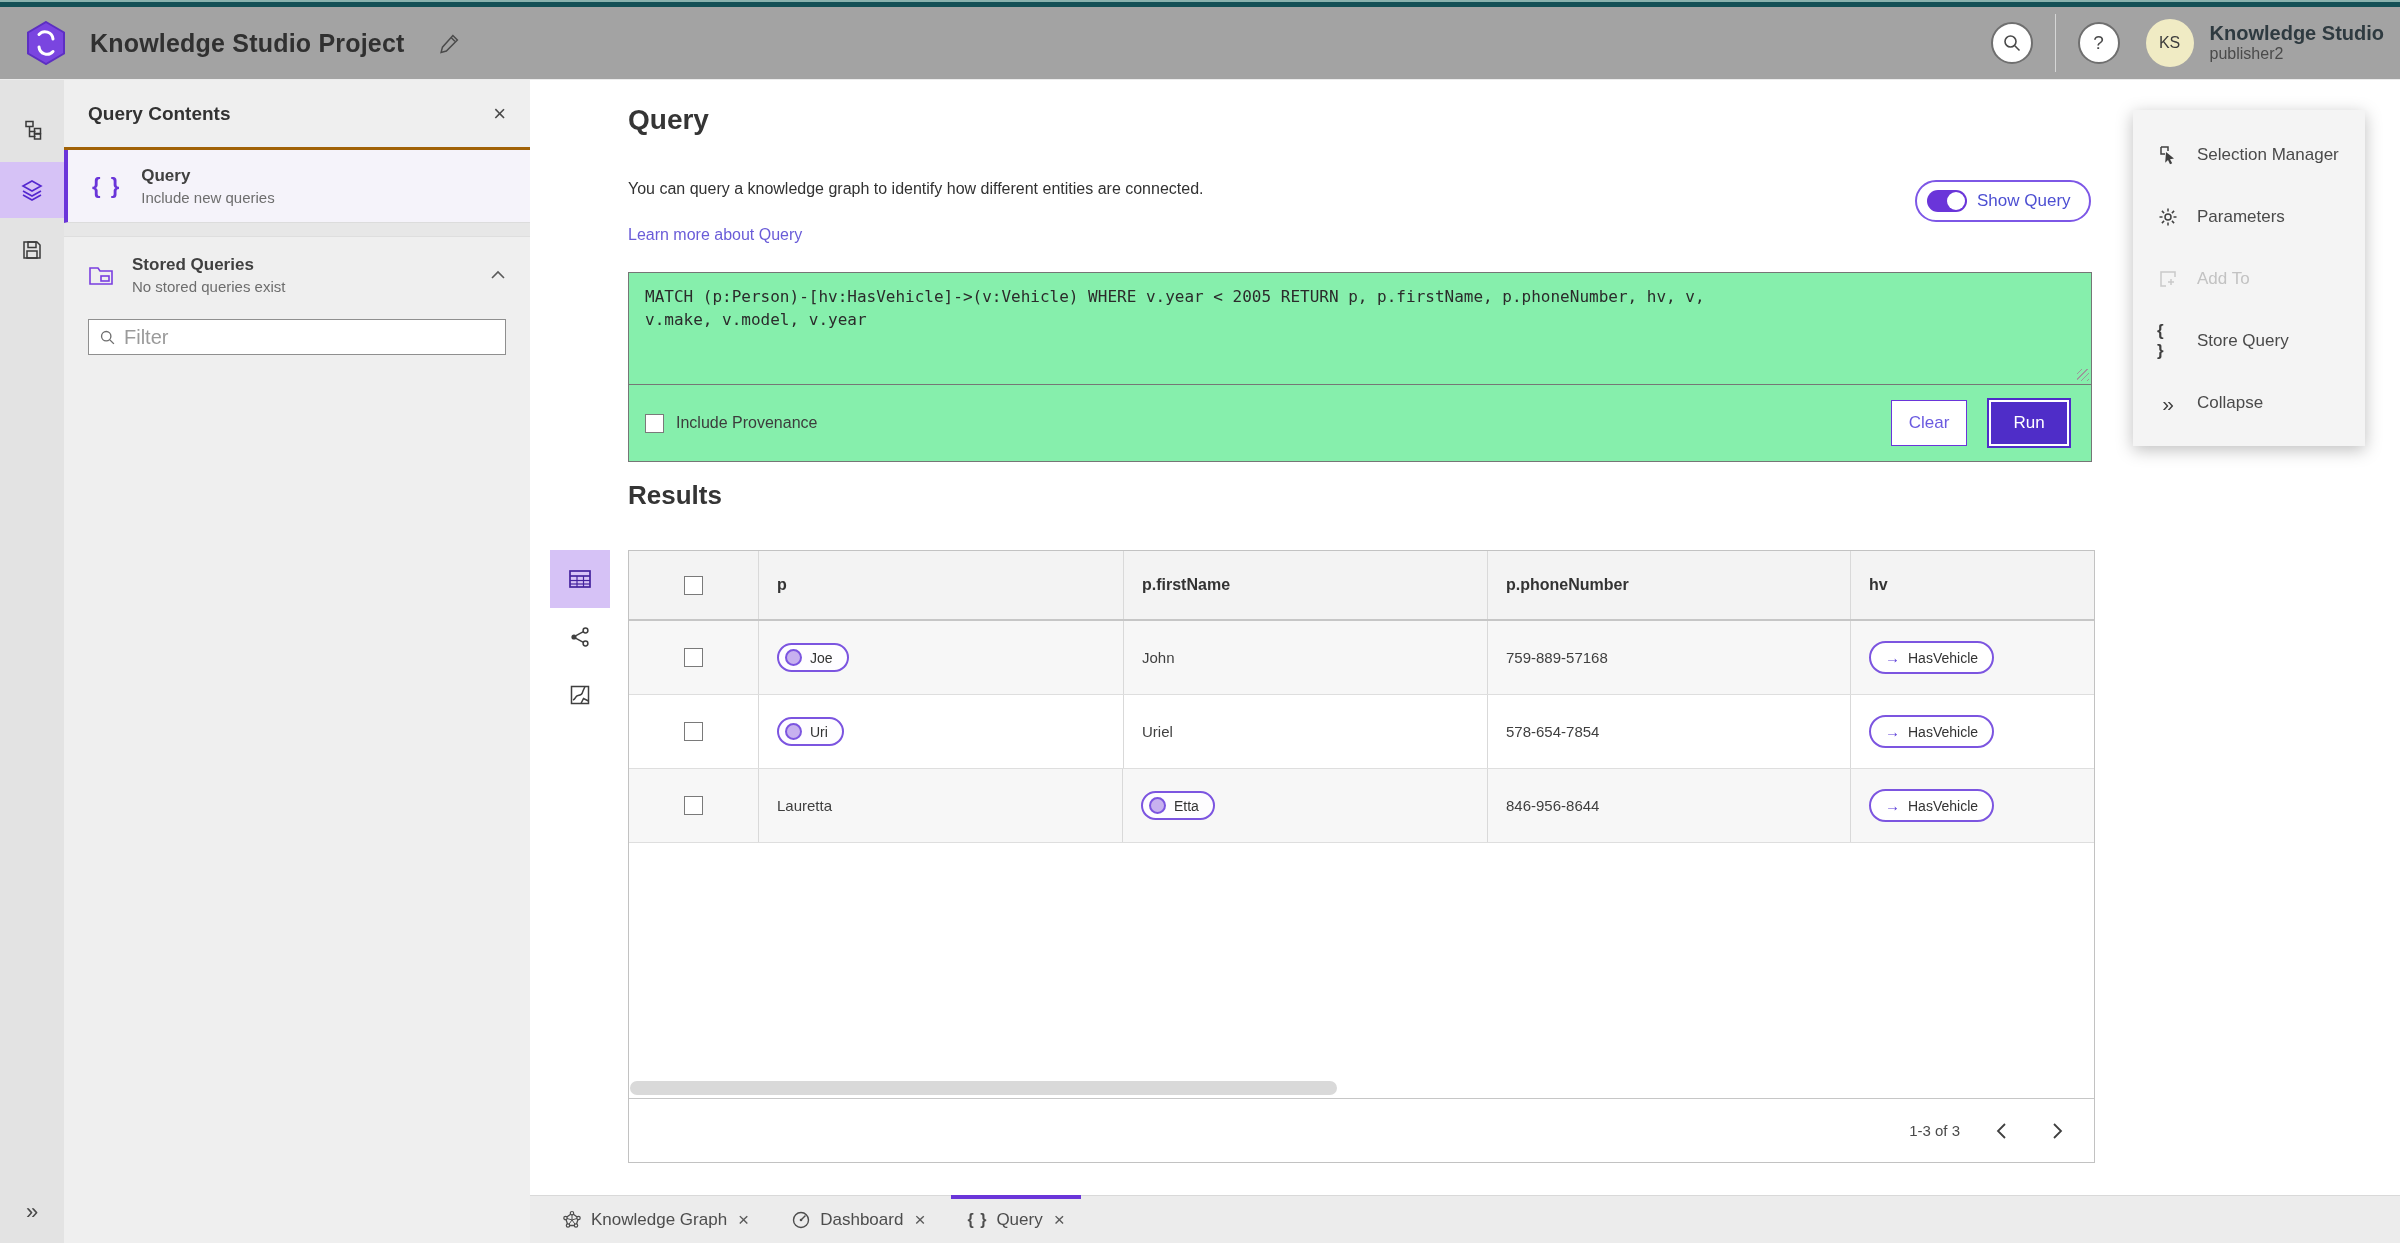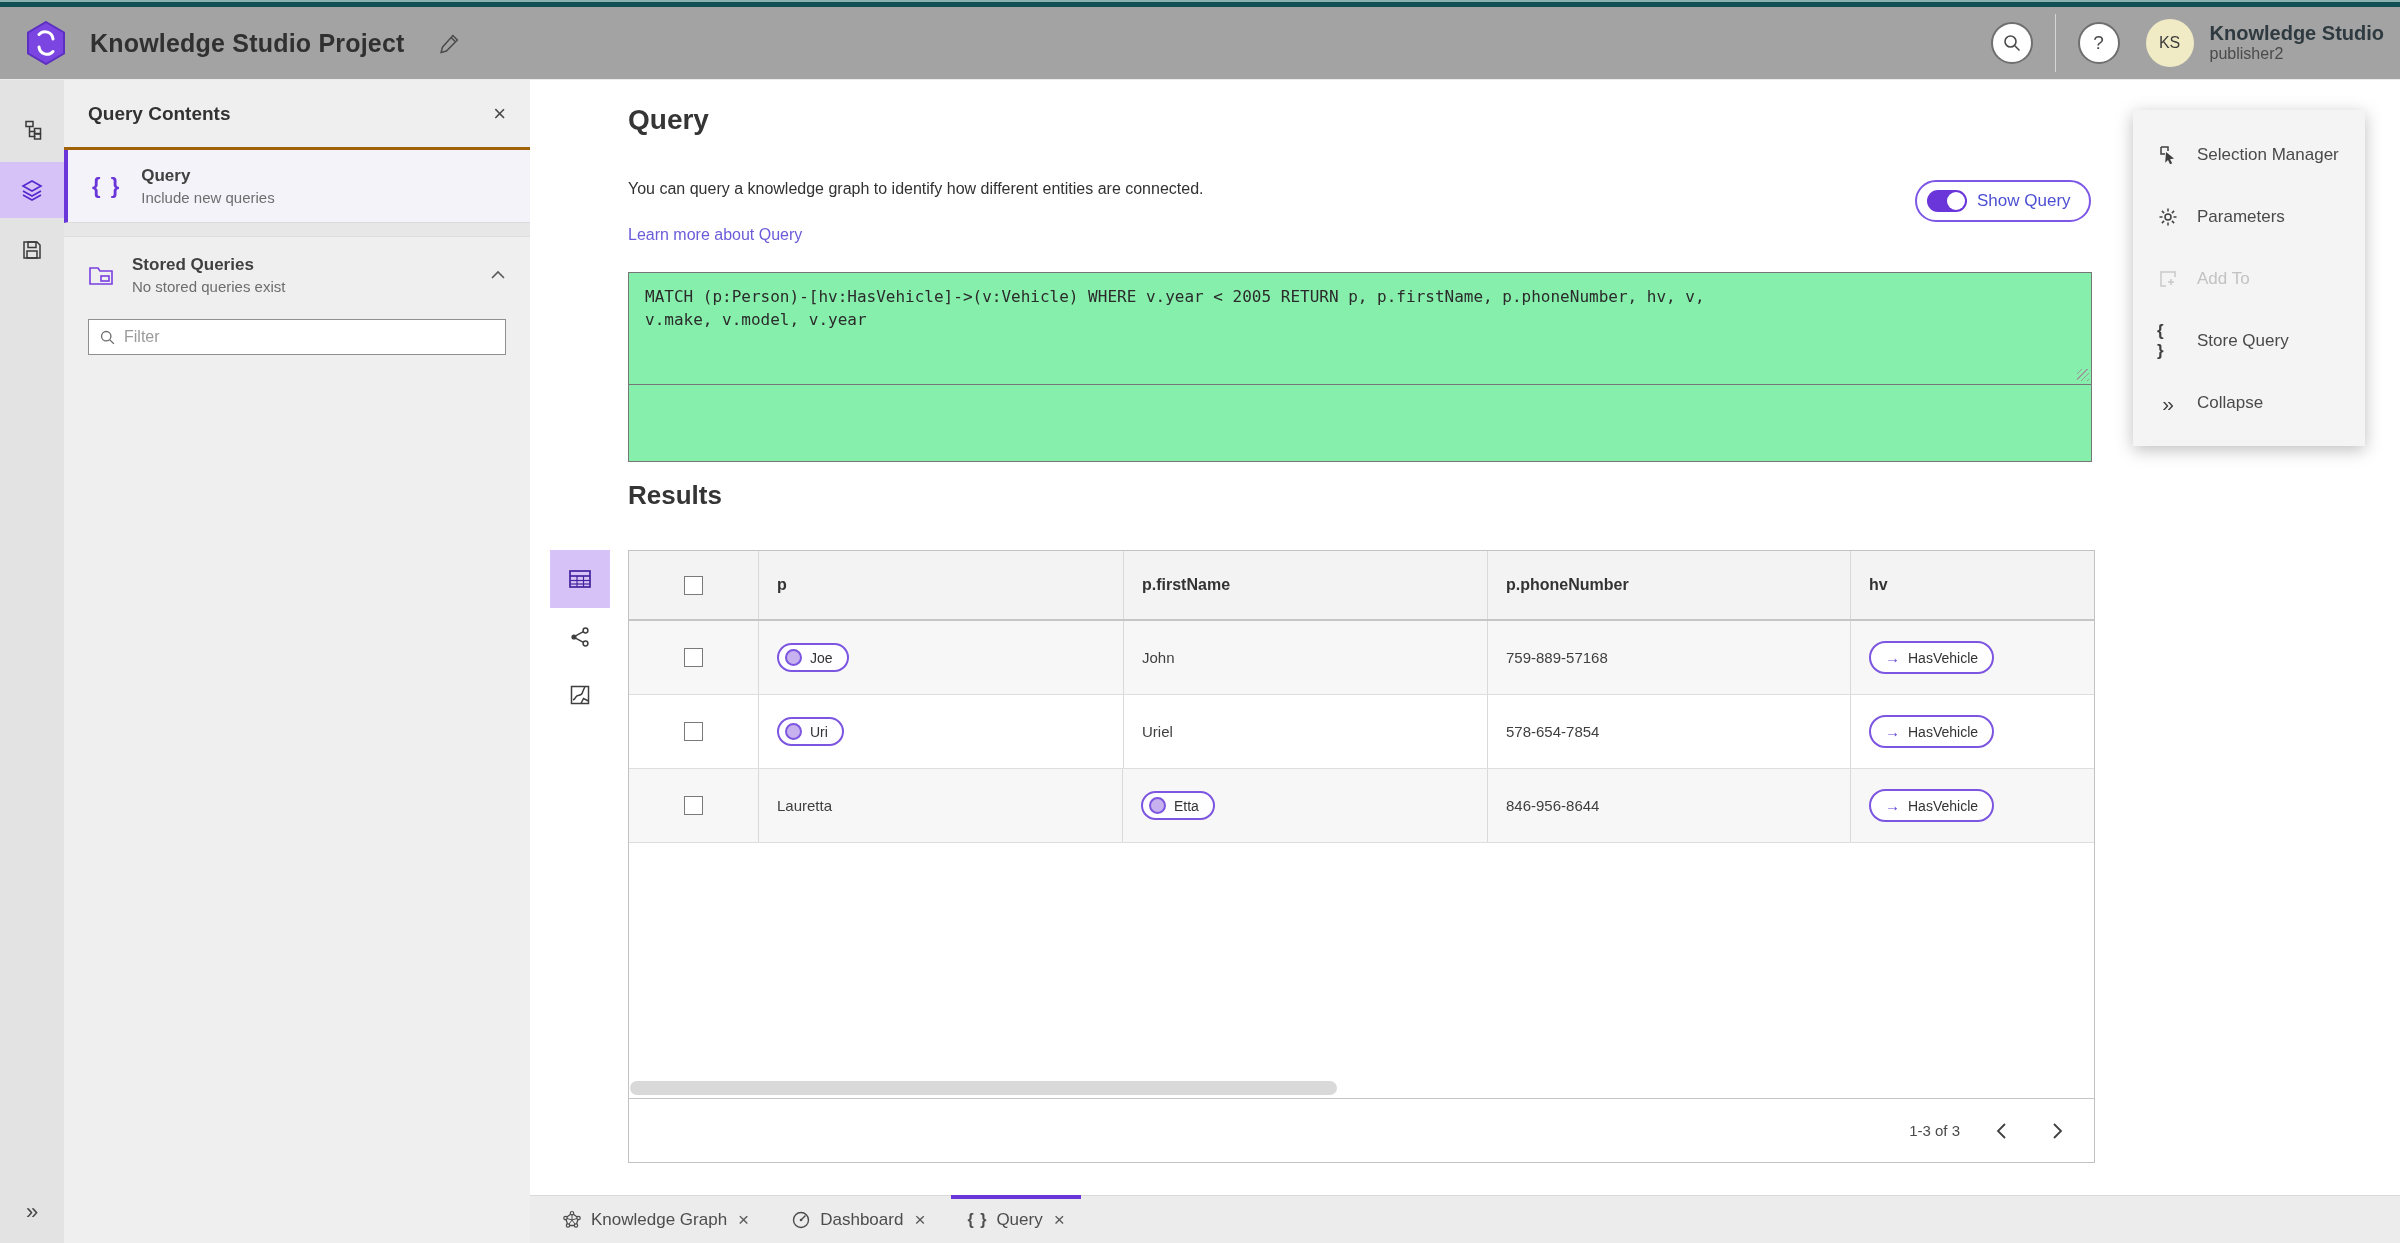--- a/index.html
+++ b/index.html
@@ -33,21 +33,21 @@
   .panel-title { font-size:19px; font-weight:700; color:#323232; }
   .panel-close { margin-left:auto; font-size:22px; color:#4a4a4a; cursor:pointer; line-height:1; }
   .query-item { display:flex; align-items:center; gap:20px; padding:16px 24px; background:#f5f3fa; border-left:4px solid #6a35d9; border-bottom:1px solid #dcdcdc; cursor:pointer; }
   .braces-ic { font-size:22px; font-weight:700; color:#6a35d9; letter-spacing:2px; }
   .item-title { font-size:17px; color:#404040; font-weight:600; }
   .item-sub { font-size:15px; color:#6d6d6d; margin-top:3px; }
   .section-gap { height:14px; background:#e7e7e7; border-bottom:1px solid #dedede; }
   .stored-head { display:flex; align-items:center; gap:18px; padding:18px 24px 14px 24px; cursor:pointer; }
   .stored-chevron { margin-left:auto; color:#5a5a5a; }
   .filter-wrap { margin:10px 24px; height:36px; border:1px solid #8f8f8f; background:#fff; display:flex; align-items:center; padding:0 10px; gap:8px; }
-  .filter-wrap input { border:none; outline:none; flex:1; font-size:16px; font-family:"Liberation Sans",sans-serif; color:#333; background:transparent; }
+  .filter-wrap input { border:none; outline:none; flex:1; font-size:20px; font-family:"Liberation Sans",sans-serif; color:#333; background:transparent; }
   .filter-wrap input::placeholder { color:#9a9a9a; }
 
   
   .main { flex:1; position:relative; background:#fff; }
   .q-heading { position:absolute; left:98px; top:24px; font-size:28px; font-weight:700; color:#353535; }
   .q-desc { position:absolute; left:98px; top:100px; font-size:16px; color:#323232; }
   .q-link { position:absolute; left:98px; top:146px; font-size:16px; color:#6a5cd8; cursor:pointer; }
   .show-query { position:absolute; left:1385px; top:100px; height:42px; border:2px solid #7d57e6; border-radius:24px; display:flex; align-items:center; gap:10px; padding:0 18px 0 10px; cursor:pointer; background:#fff; }
   .toggle { width:40px; height:22px; border-radius:12px; background:#6a35d9; position:relative; }
   .toggle .knob { position:absolute; right:2px; top:2px; width:18px; height:18px; border-radius:50%; background:#fff; }
@@ -226,20 +226,26 @@
         <span class="toggle">
             <span class="knob"></span>
           </span>
         <span class="show-query-label">Show Query</span>
       </div>
 
       <div class="query-box">
         <div class="query-text">MATCH (p:Person)-[hv:HasVehicle]-&gt;(v:Vehicle) WHERE v.year &lt; 2005 RETURN p, p.firstName, p.phoneNumber, hv, v,
 v.make, v.model, v.year</div>
         <div class="resize-corner" style="position:absolute; left:1448px; top:96px;"></div>
+        <div class="query-footer">
+          <span class="cb"></span>
+          <span class="prov-label">Include Provenance</span>
+          <button class="btn-clear">Clear</button>
+          <button class="btn-run">Run</button>
+        </div>
       </div>
 
       <h2 class="results-heading">Results</h2>
 
       <div class="view-rail">
         <div class="view-btn selected">
           <svg width="24" height="22" viewBox="0 0 24 22">
               <rect x="2" y="3" width="20" height="16" fill="none" stroke="currentColor" stroke-width="1.7"></rect>
               <line x1="2" y1="8" x2="22" y2="8" stroke="currentColor" stroke-width="1.7"></line>
               <line x1="2" y1="12.5" x2="22" y2="12.5" stroke="currentColor" stroke-width="1.2"></line>

